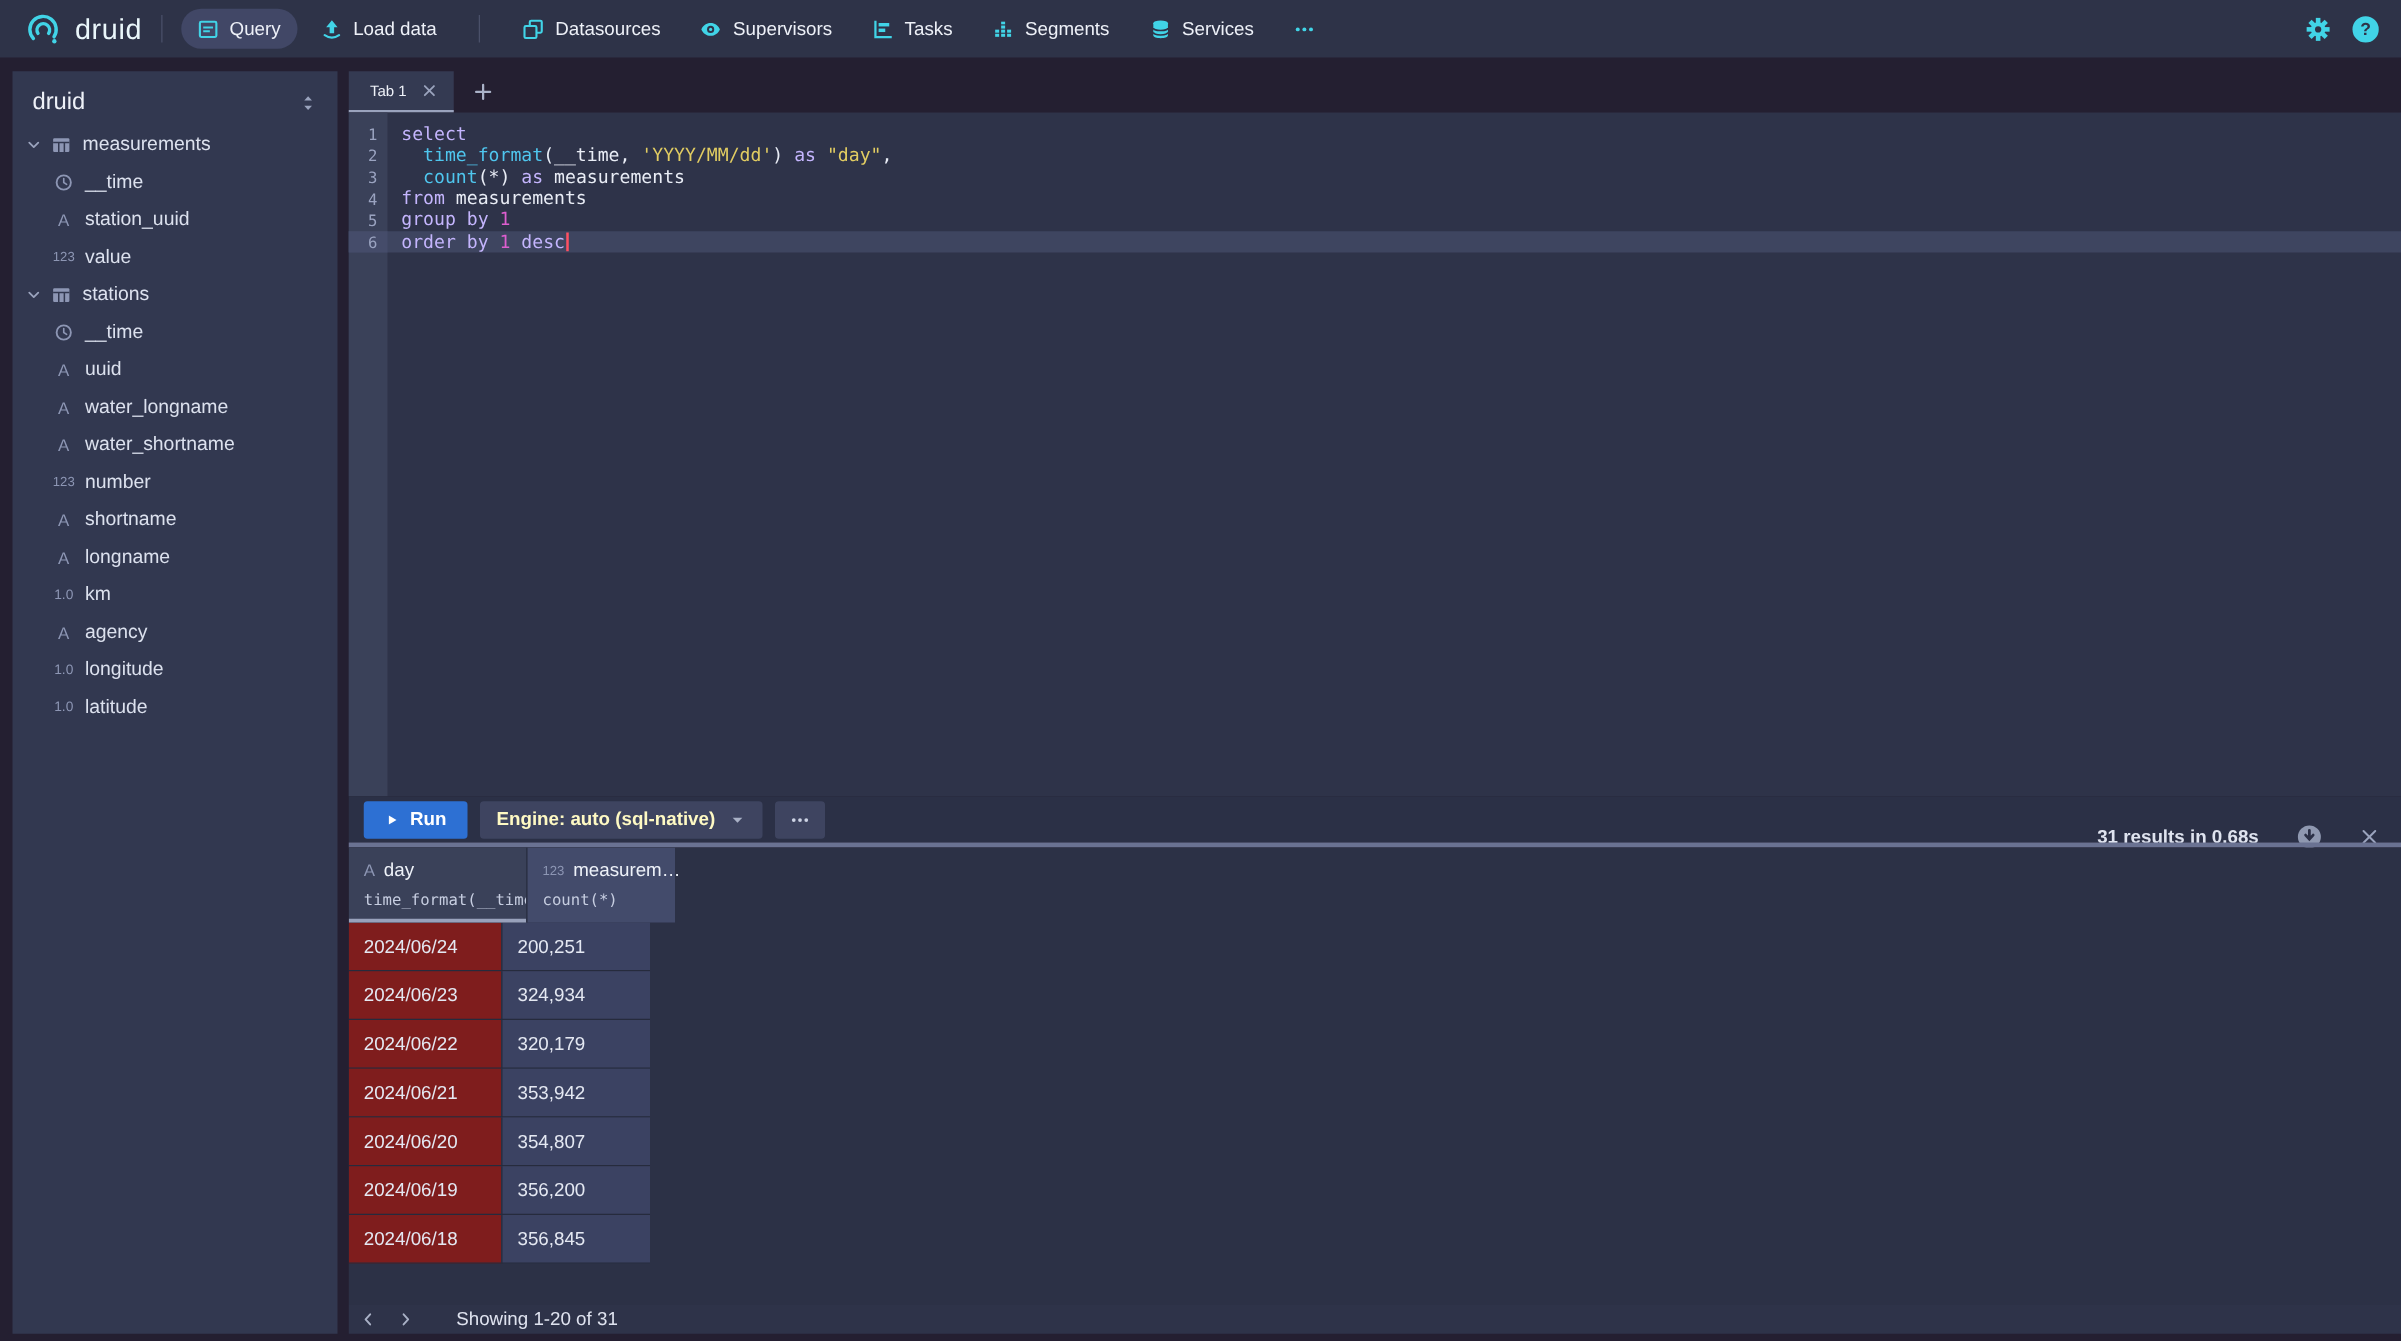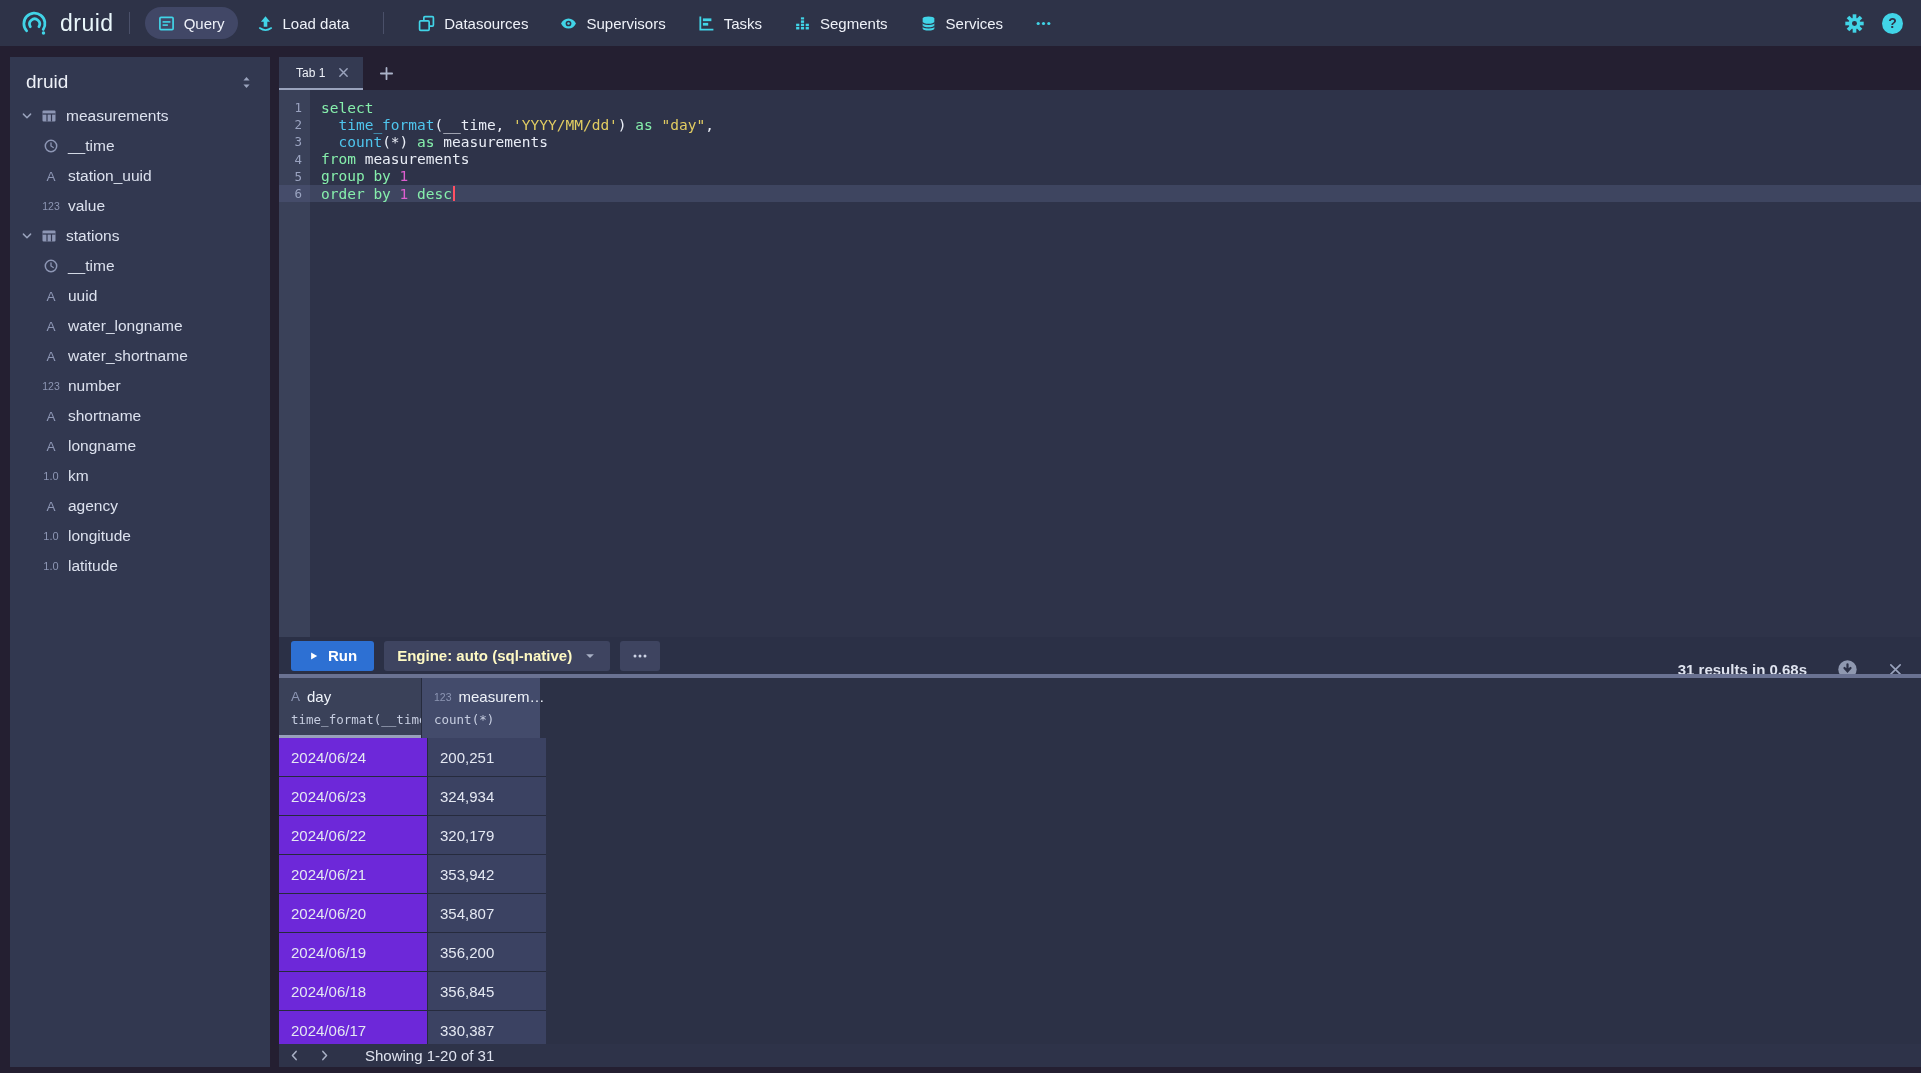--- a/index.html
+++ b/index.html
@@ -55,21 +55,21 @@
   
   .editor{position:absolute;top:33px;left:0;right:0;height:547px;background:#2e3349;
           padding-top:9px;box-sizing:border-box;z-index:0;}
   .editor::before{content:"";position:absolute;left:0;top:0;bottom:0;width:31px;background:#3a4159;z-index:-1;}
   .code-line{display:flex;height:17.2px;font-family:"DejaVu Sans Mono",monospace;font-size:14.5px;}
   .ln{width:31px;flex:none;color:#9aa3c0;font-size:12.5px;display:flex;align-items:center;
       justify-content:flex-end;padding-right:8px;box-sizing:border-box;}
   .code{padding-left:11px;white-space:pre;color:#e9edf6;display:flex;align-items:center;}
   .code-line.active{background:#3e4560;}
   .code-line.active .ln{background:#454c6a;}
-  .tok-kw{color:#86efac;} .tok-fn{color:#4fc6ee;} .tok-str{color:#e2cd62;} .tok-num{color:#dd5ecf;}
+  .tok-kw{color:#c4b5fd;} .tok-fn{color:#4fc6ee;} .tok-str{color:#e2cd62;} .tok-num{color:#dd5ecf;}
   .cursor{display:inline-block;width:2px;height:15px;background:#ff5062;margin-left:1px;}
 
   
   .runbar{position:absolute;top:580px;left:0;right:0;height:37px;background:#2b3046;
           display:flex;align-items:center;padding:0 12px;box-sizing:border-box;font-weight:bold;}
   .run-btn{display:flex;align-items:center;gap:9px;background:#2d70d3;color:#fff;height:30px;
            padding:0 17px;border-radius:3px;font-size:15px;cursor:pointer;}
   .run-btn svg{width:11px;height:12px;display:block;}
   .engine-btn{display:flex;align-items:center;gap:11px;background:#3e4460;color:#fef9c3;height:30px;
               padding:0 13px;border-radius:3px;margin-left:10px;font-size:15px;cursor:pointer;}
@@ -92,21 +92,21 @@
   .th1{width:142px;background:#3a4159;}
   .th2{width:119px;background:#434b6b;border-left:1px solid #262b3d;}
   .th1::after{content:"";position:absolute;left:0;right:0;bottom:0;height:3px;background:#98a1bb;}
   .th-name{display:flex;align-items:center;color:#eef2f9;font-size:15px;gap:7px;}
   .th-name .ticon-text{font-weight:normal;}
   .th-expr{margin-top:7px;font-family:"DejaVu Sans Mono",monospace;font-size:12.5px;color:#c6cde0;
            white-space:nowrap;overflow:hidden;}
   .trow{display:flex;height:39px;}
   .td{box-sizing:border-box;display:flex;align-items:center;padding-left:12px;
       color:#e4e8f2;font-size:15px;border-bottom:1px solid #262b3d;}
-  .td1{width:148px;background:#6d28d9;}
+  .td1{width:122px;background:#7f1d1d;}
   .td2{width:119px;background:#3b4262;border-left:1px solid #262b3d;}
 
   
   .pagination{position:absolute;top:987px;left:0;right:0;height:23px;background:#2e3349;
               display:flex;align-items:center;color:#dfe3ef;font-size:15px;}
   .page-btn{width:30px;height:22px;display:flex;align-items:center;justify-content:center;cursor:pointer;}
   .page-btn svg{width:13px;height:13px;display:block;}
   .page-text{margin-left:26px;}
 </style>
 </head>
@@ -497,24 +497,20 @@
             <div class="td td2">354,807</div>
           </div>
           <div class="trow">
             <div class="td td1">2024/06/19</div>
             <div class="td td2">356,200</div>
           </div>
           <div class="trow">
             <div class="td td1">2024/06/18</div>
             <div class="td td2">356,845</div>
           </div>
-          <div class="trow">
-            <div class="td td1">2024/06/17</div>
-            <div class="td td2">330,387</div>
-          </div>
         </div>
     </div>
 
     <div class="pagination">
       <span class="page-btn">
         <svg viewBox="0 0 16 16">
           <path d="M10 3L5.5 8 10 13" stroke="#a9b1c6" stroke-width="1.9" fill="none" stroke-linecap="round" stroke-linejoin="round"></path>
         </svg>
       </span>
       <span class="page-btn">

